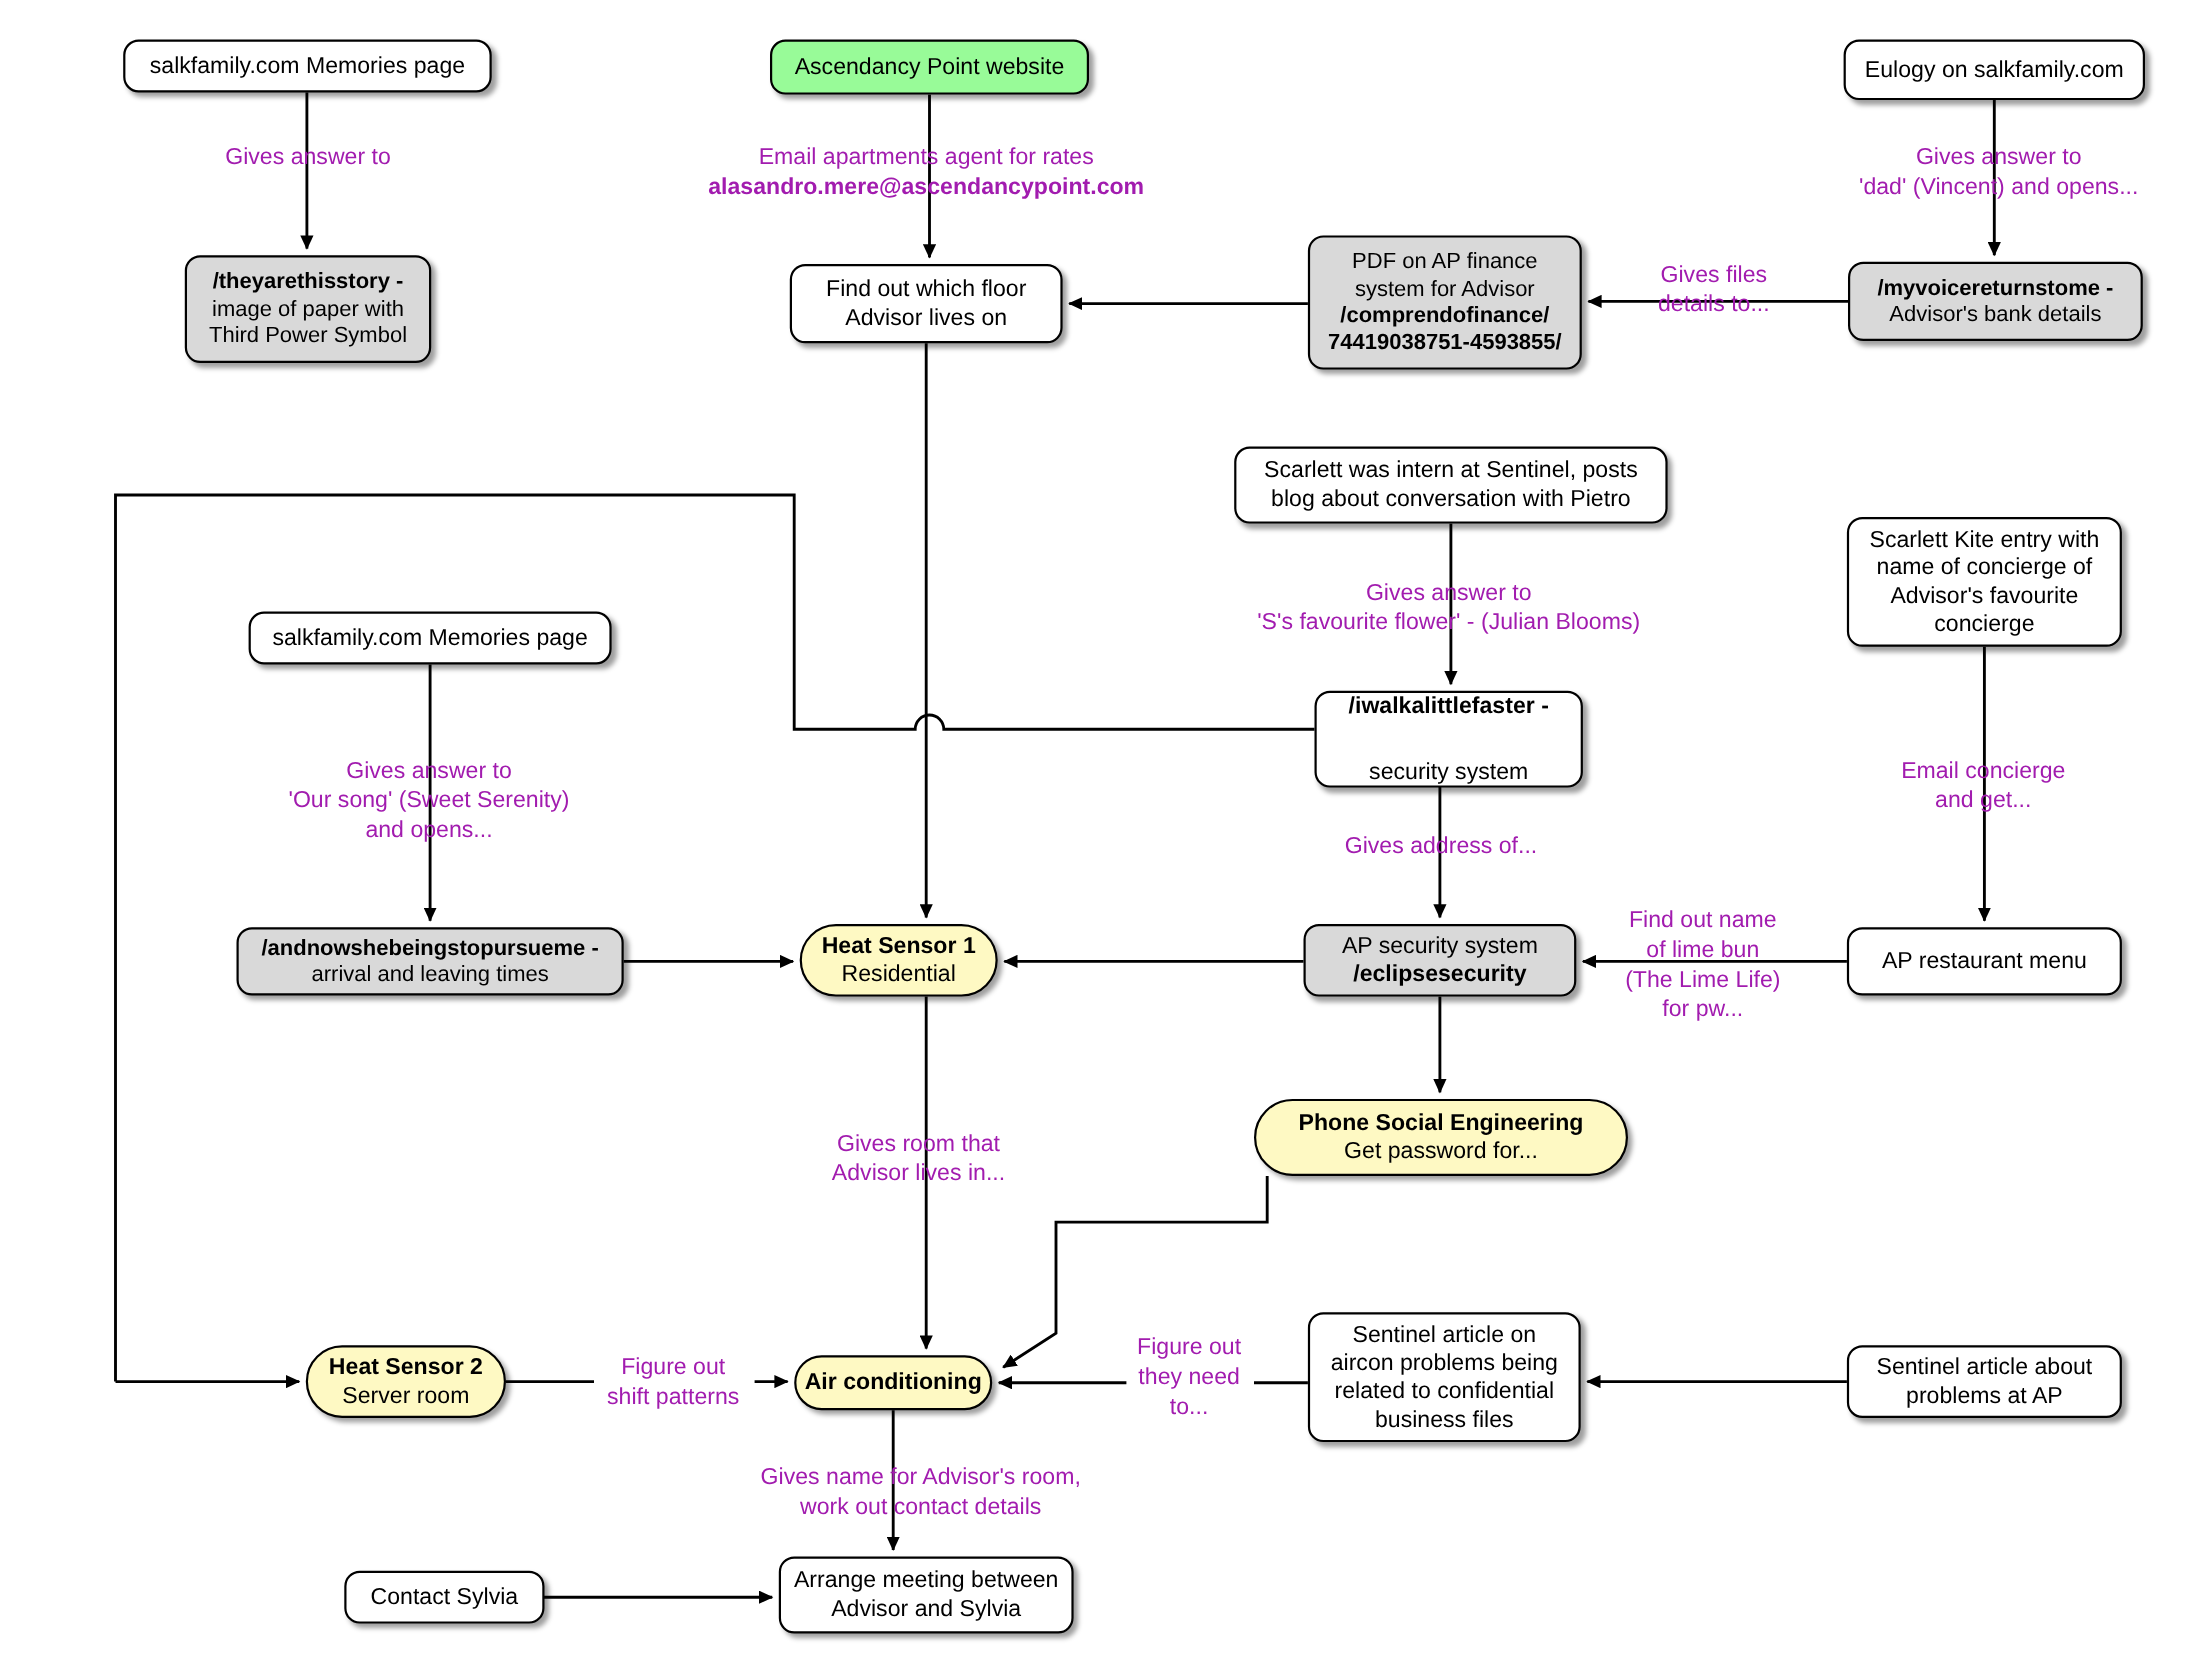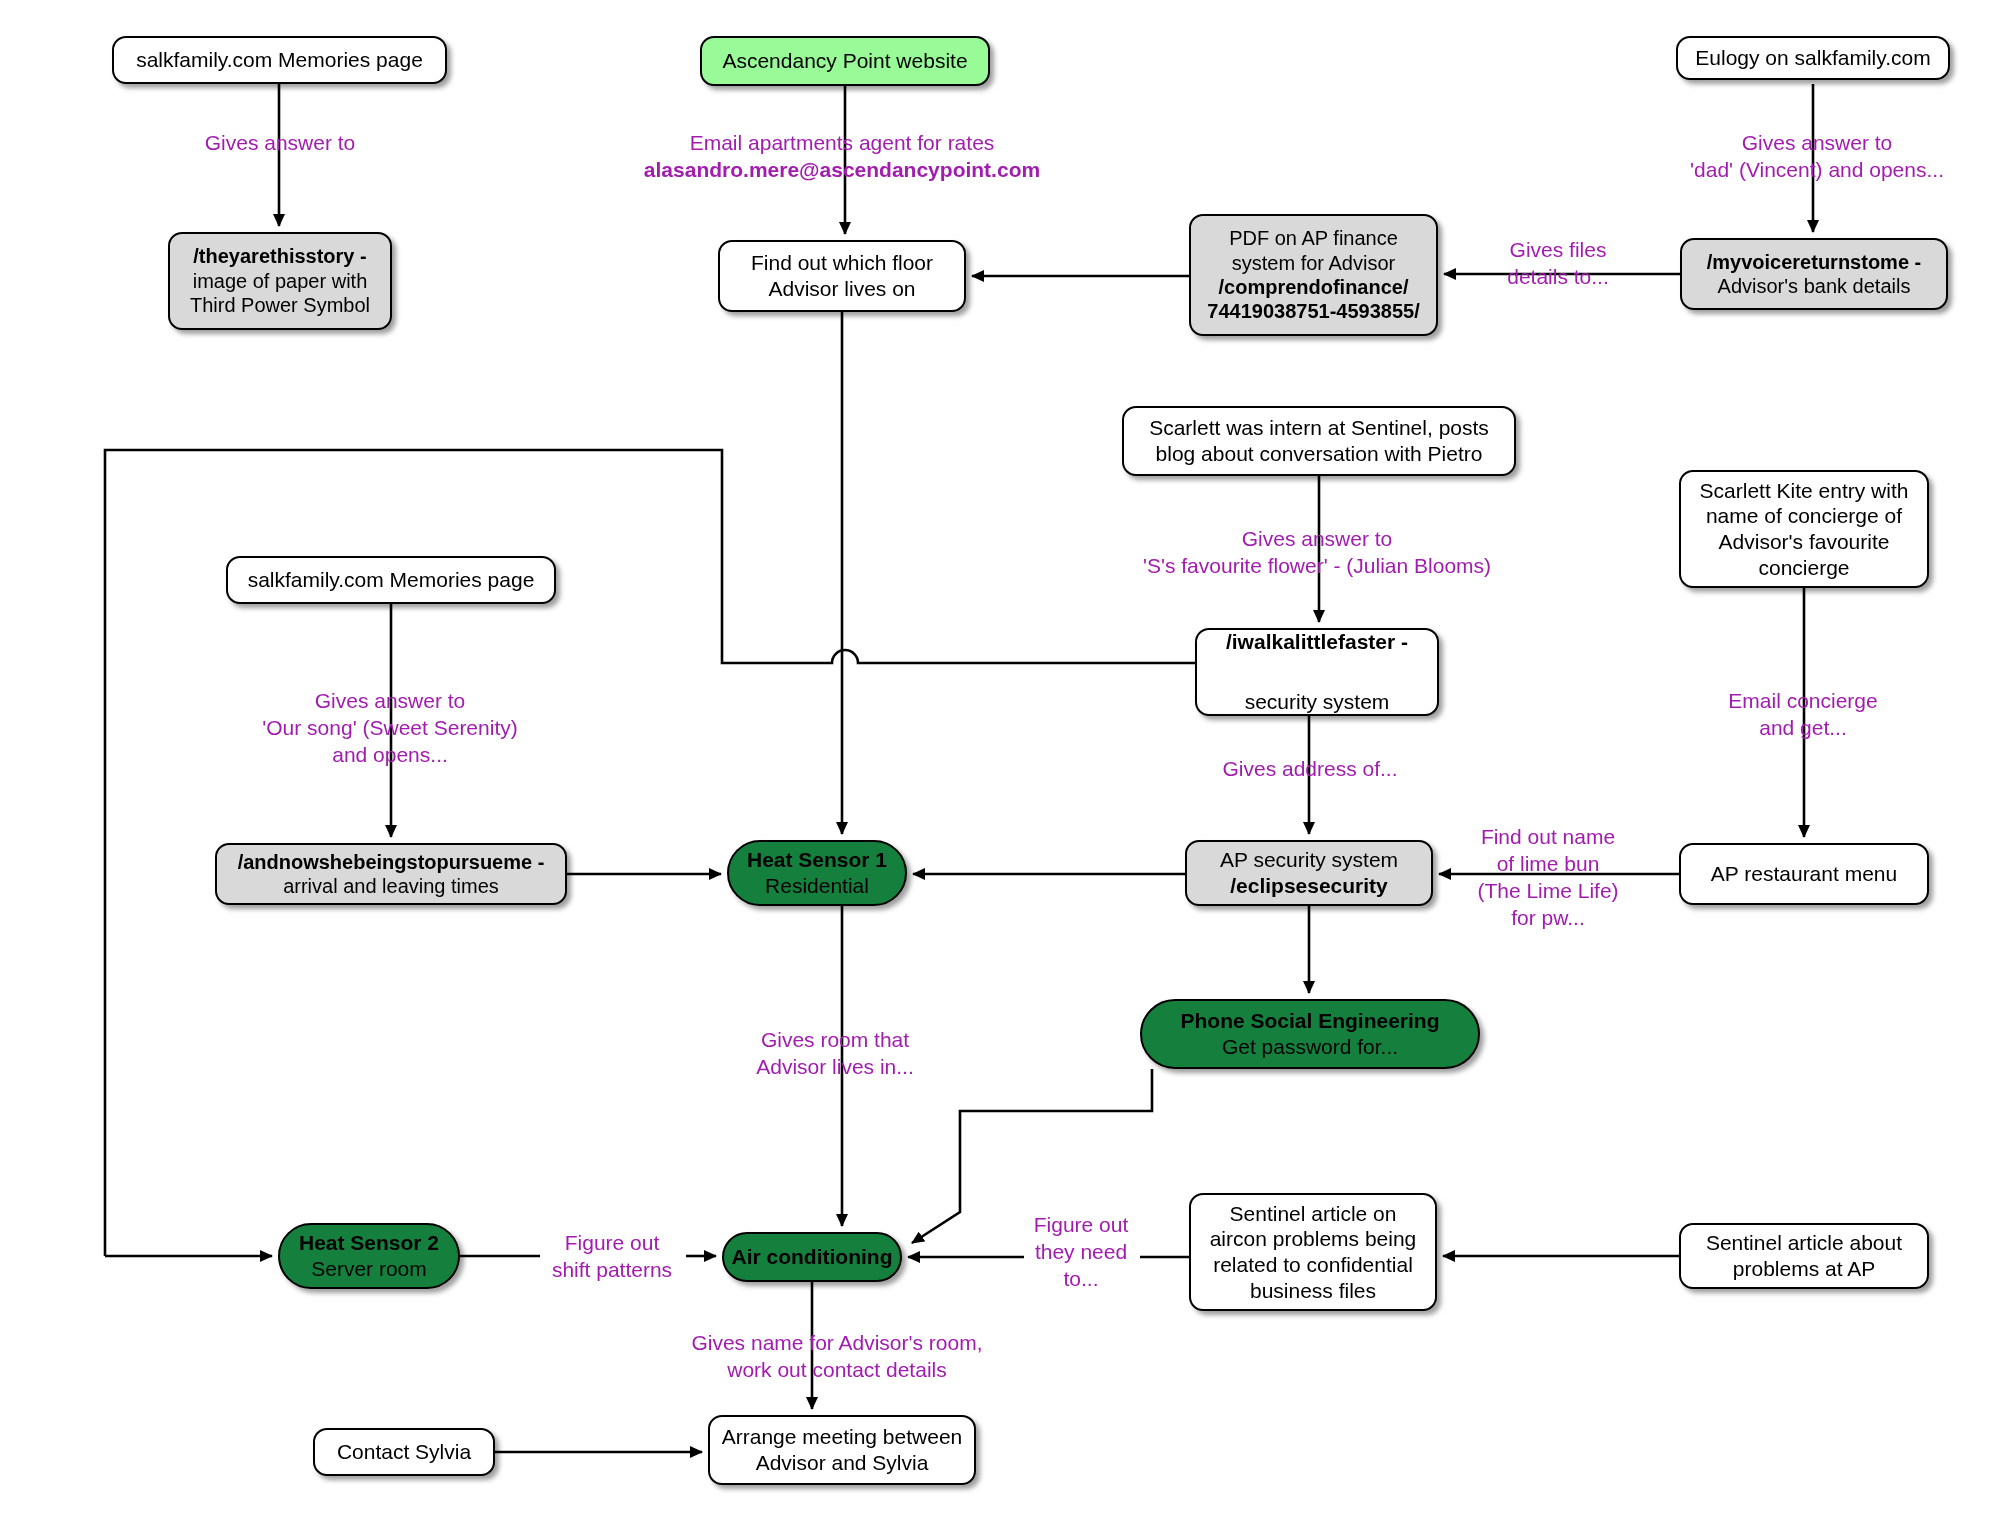--- a/index.html
+++ b/index.html
@@ -34,21 +34,21 @@
     box-shadow: 4px 4px 5px rgba(0,0,0,0.38);
     color: #000000;
     line-height: 1.22;
     padding: 4px 10px;
     z-index: 5;
   }
   .node .ln { display: block; white-space: nowrap; }
   .node .ln.b { font-weight: bold; }
   .gray   { background: #d9d9d9; }
   .green  { background: #98fb98; }
-  .blue   { background: #15803d; border-radius: 999px; }
+  .blue   { background: #fef9c3; border-radius: 999px; }
   .edgelabel {
     position: absolute;
     text-align: center;
     color: #a21caf;
     line-height: 1.28;
     white-space: nowrap;
     z-index: 6;
     background: transparent;
   }
   .edgelabel .ln { display: block; }
@@ -137,21 +137,21 @@
     <span class="ln">Advisor lives on</span>
   </div>
 
   <div class="node gray" style="left:1189px;top:214px;width:249px;height:122px;font-size:20px;">
     <span class="ln">PDF on AP finance</span>
     <span class="ln">system for Advisor</span>
     <span class="ln b">/comprendofinance/</span>
     <span class="ln b">74419038751-4593855/</span>
   </div>
 
-  <div class="node" style="left:1676px;top:36px;width:274px;height:44px;font-size:21px;">
+  <div class="node" style="left:1676px;top:36px;width:274px;height:55px;font-size:21px;">
     <span class="ln">Eulogy on salkfamily.com</span>
   </div>
 
   <div class="node gray" style="left:1680px;top:238px;width:268px;height:72px;font-size:20px;">
     <span class="ln b">/myvoicereturnstome -</span>
     <span class="ln">Advisor's bank details</span>
   </div>
 
   <div class="node" style="left:1122px;top:406px;width:394px;height:70px;font-size:21px;text-align:center;">
     <span class="ln">Scarlett was intern at Sentinel, posts</span>

